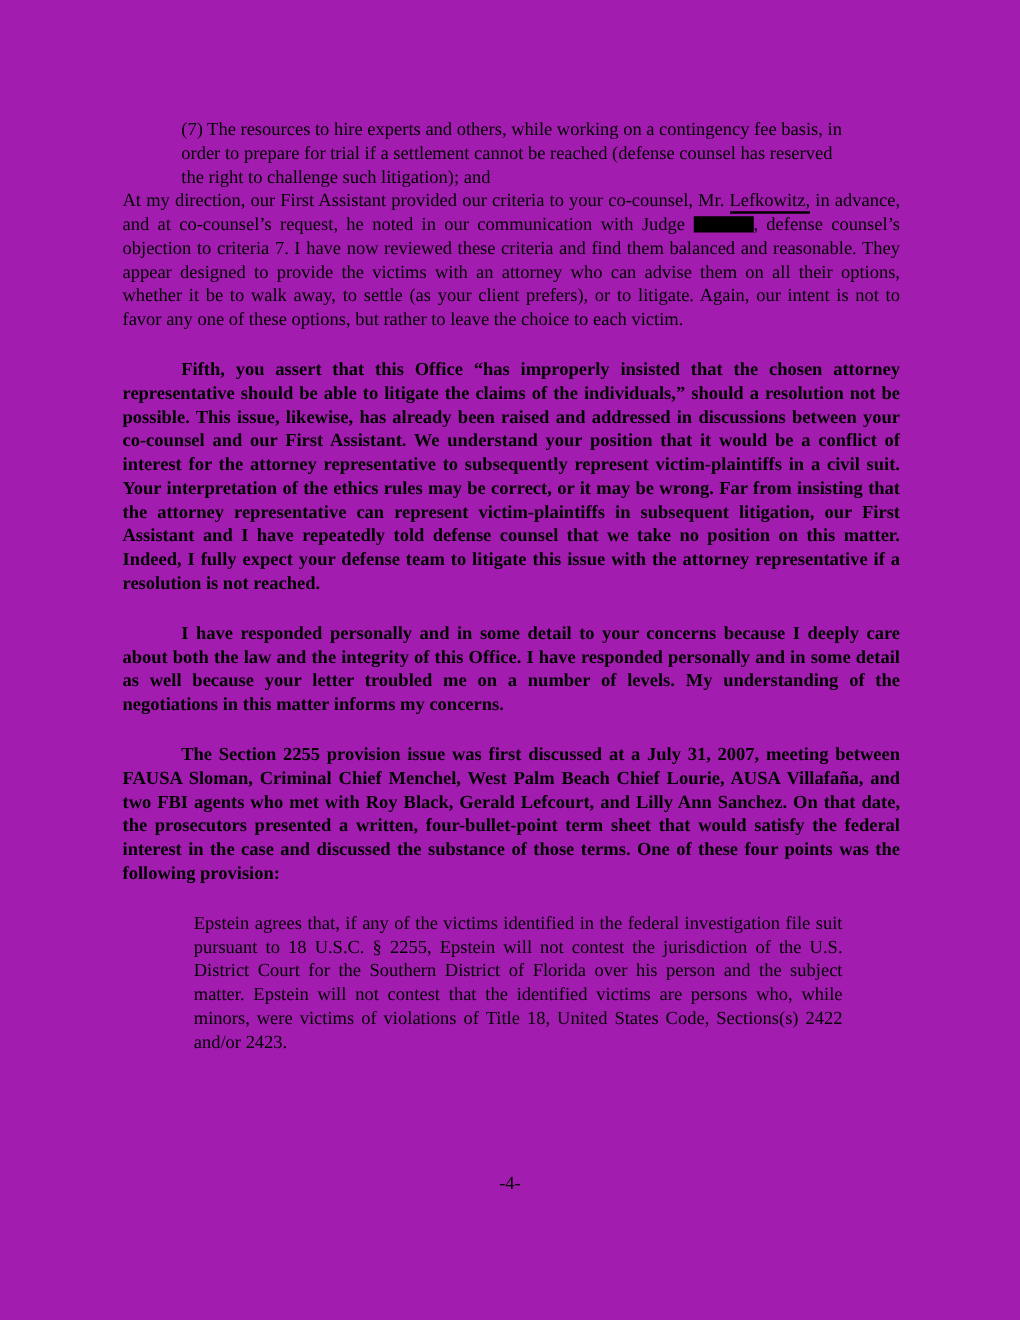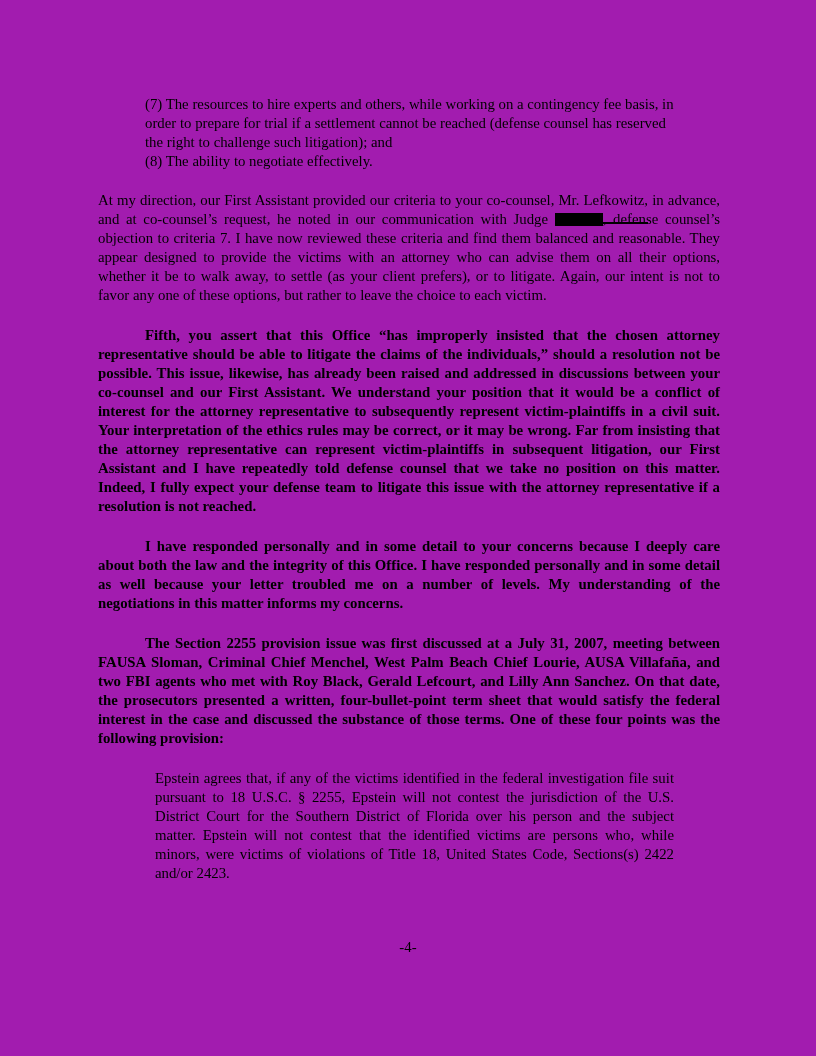--- a/index.html
+++ b/index.html
@@ -46,39 +46,38 @@
   }
   .redaction {
     display: inline-block;
     width: 48px;
     height: 13px;
     background: #000000;
     vertical-align: -2px;
   }
   .underline-heavy {
     border-bottom: 2.5px solid #000000;
-    padding-bottom: 14px;
+    padding-bottom: 0;
   }
   .footer {
     position: absolute;
     left: 0;
     top: 938px;
     width: 100%;
     text-align: center;
   }
 </style>
 </head>
 <body>
 
 <div class="page">
   <div class="content">
 
     <div class="indent-block">(7) The resources to hire experts and others, while working on a contingency fee basis, in order to prepare for trial if a settlement cannot be reached (defense counsel has reserved the right to challenge such litigation); and</div>
 
-    <div class="indent-block last">(8) The ability to negotiate effectively.</div>
 
     <p class="para"><span>At my direction, our First Assistant provided our criteria to your co-counsel, Mr. </span><span class="underline-heavy">Lefkowitz,</span><span> in advance, and at co-counsel’s request, he noted in our communication with Judge </span><span class="redaction"></span><span>, defense counsel’s objection to criteria 7.  I have now reviewed these criteria and find them balanced and reasonable.  They appear designed to provide the victims with an attorney who can advise them on all their options, whether it be to walk away, to settle (as your client prefers), or to litigate.  Again, our intent is not to favor any one of these options, but rather to leave the choice to each victim.</span></p>
 
     <p class="para first-indent">Fifth, you assert that this Office “has improperly insisted that the chosen attorney representative should be able to litigate the claims of the individuals,” should a resolution not be possible.  This issue, likewise, has already been raised and addressed in discussions between your co-counsel and our First Assistant.  We understand your position that it would be a conflict of interest for the attorney representative to subsequently represent victim-plaintiffs in a civil suit.  Your interpretation of the ethics rules may be correct, or it may be wrong.  Far from insisting that the attorney representative can represent victim-plaintiffs in subsequent litigation, our First Assistant and I have repeatedly told defense counsel that we take no position on this matter.  Indeed, I fully expect your defense team to litigate this issue with the attorney representative if a resolution is not reached.</p>
 
     <p class="para first-indent">I have responded personally and in some detail to your concerns because I deeply care about both the law and the integrity of this Office.  I have responded personally and in some detail as well because your letter troubled me on a number of levels.  My understanding of the negotiations in this matter informs my concerns.</p>
 
     <p class="para first-indent">The Section 2255 provision issue was first discussed at a July 31, 2007, meeting between FAUSA Sloman, Criminal Chief Menchel, West Palm Beach Chief Lourie, AUSA Villafaña, and two FBI agents who met with Roy Black, Gerald Lefcourt, and Lilly Ann Sanchez.  On that date, the prosecutors presented a written, four-bullet-point term sheet that would satisfy the federal interest in the case and discussed the substance of those terms.  One of these four points was the following provision:</p>
 
     <div class="quote-block">Epstein agrees that, if any of the victims identified in the federal investigation file suit pursuant to 18 U.S.C. § 2255, Epstein will not contest the jurisdiction of the U.S. District Court for the Southern District of Florida over his person and the subject matter.  Epstein will not contest that the identified victims are persons who, while minors, were victims of violations of Title 18, United States Code, Sections(s) 2422 and/or 2423.</div>

